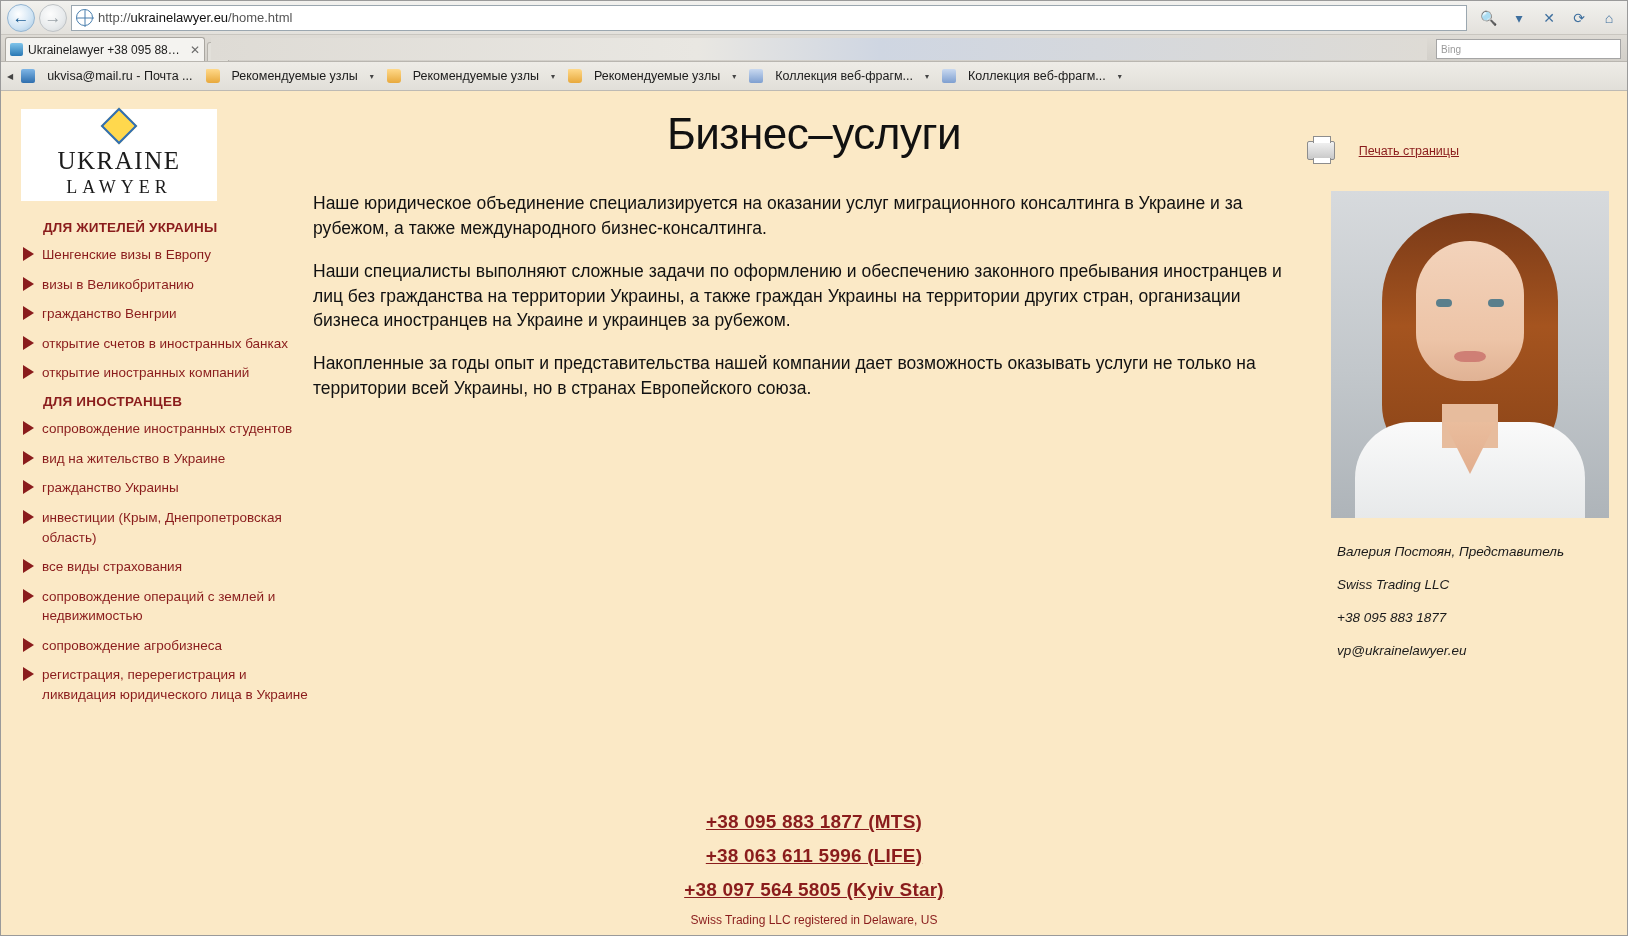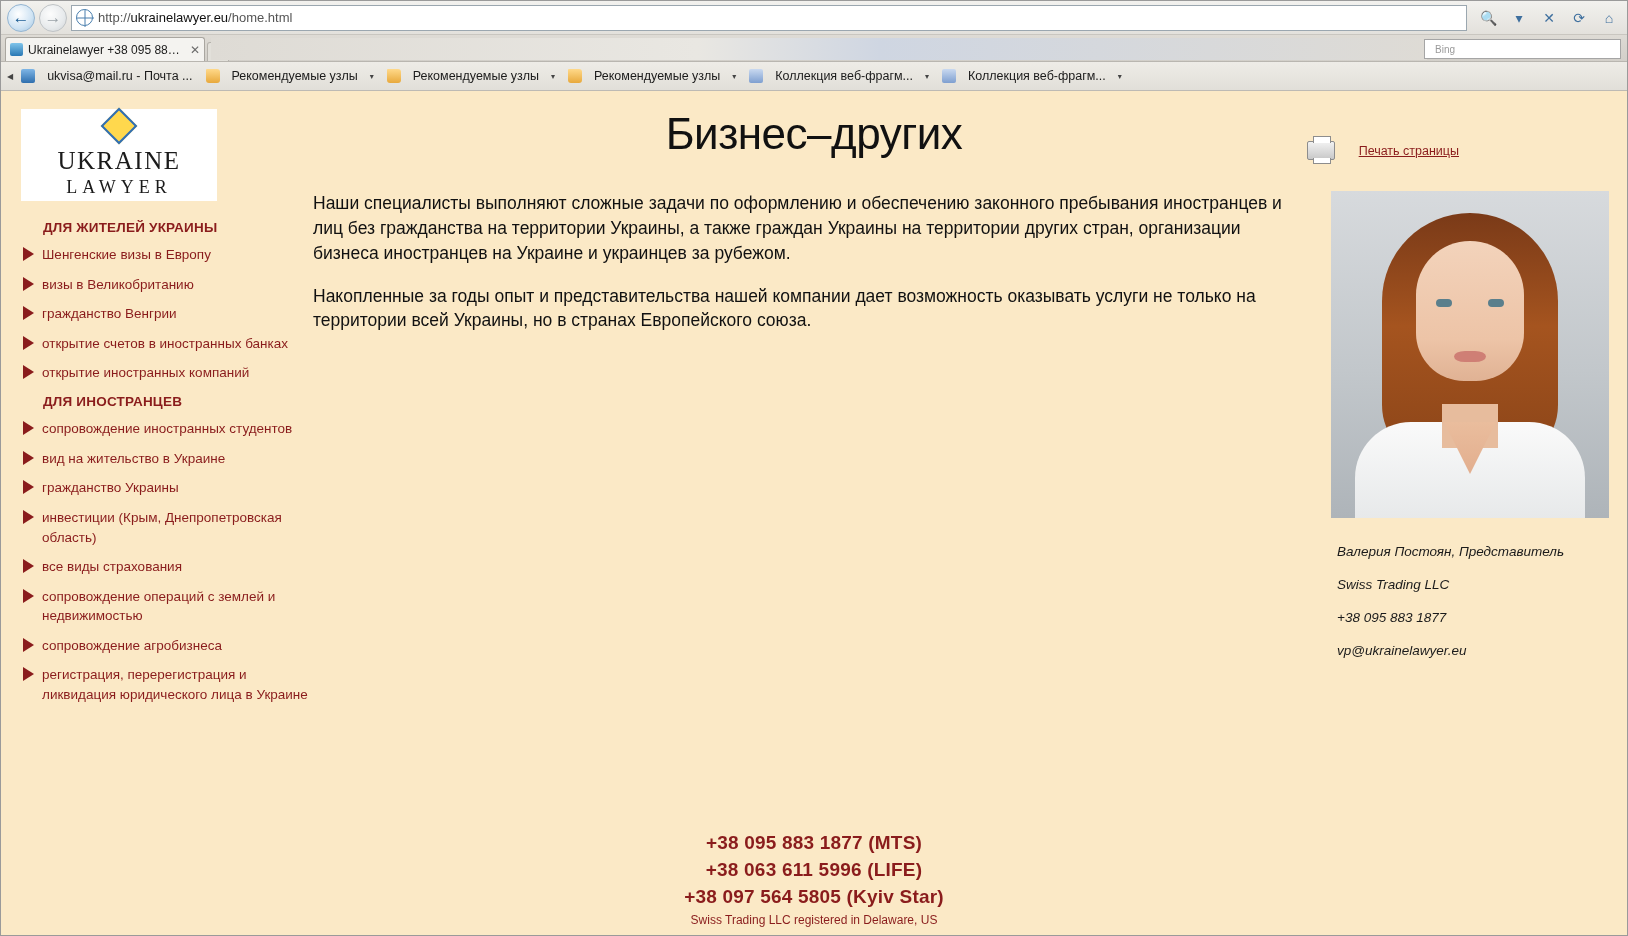--- a/index.html
+++ b/index.html
@@ -156,21 +156,21 @@
     align-items: center;
     gap: 8px;
   }
   .search-mini {
     width: 175px; height: 18px;
     background: #fff;
     border: 1px solid #a5a5a5;
     font-size: 10px;
     color: #9a9a9a;
     display: flex; align-items: center;
-    padding: 0 10px;
+    padding: 0 4px;
   }
   .flagbar {
     position: absolute;
     left: 210px; right: 200px; bottom: 1px;
     height: 22px;
     background: linear-gradient(90deg,#dedbd5 0%, #e9e7e2 40%, #cfd6e2 55%, #dedbd5 100%);
   }
 
   
   .favbar {
@@ -431,22 +431,23 @@
     color: #8a1c1c;
     text-decoration: underline;
     letter-spacing: .3px;
   }
   .fl-home { left: 525px; }
   .fl-contacts { left: 1022px; }
   .phone {
     font-size: 19px;
     font-weight: bold;
     color: #8a1c1c;
-    margin: 5px 0;
+    margin: 12px 0;
     letter-spacing: .2px;
+    text-decoration: underline;
   }
   .footer-note {
     font-size: 12px;
     font-weight: normal;
     color: #8a1c1c;
     margin-top: 4px;
   }
 </style>
 </head>
 <body>
@@ -523,21 +524,21 @@
 
   <div class="page">
     <div class="page-inner">
 
       <div class="logo-box">
         <div class="logo-diamond"></div>
         <div class="logo-top">UKRAINE</div>
         <div class="logo-bot">LAWYER</div>
       </div>
 
-      <div class="title">Бизнес–других</div>
+      <div class="title">Бизнес–услуги</div>
 
       <div class="print-row">
         <span class="printer-icon"></span>
         <span class="print-label">Печать страницы</span>
       </div>
 
       <div class="sidebar">
 
         <div class="side-head">ДЛЯ ЖИТЕЛЕЙ УКРАИНЫ</div>
         <div class="side-link-row">
@@ -592,20 +593,21 @@
           <span class="side-link">сопровождение агробизнеса</span>
         </div>
         <div class="side-link-row">
           <span class="bullet"></span>
           <span class="side-link">регистрация, перерегистрация и ликвидация юридического лица в Украине</span>
         </div>
 
       </div>
 
       <div class="content">
+        <p>Наше юридическое объединение специализируется на оказании услуг миграционного консалтинга в Украине и за рубежом, а также международного бизнес-консалтинга.</p>
         <p>Наши специалисты выполняют сложные задачи по оформлению и обеспечению законного пребывания иностранцев и лиц без гражданства на территории Украины, а также граждан Украины на территории других стран, организации бизнеса иностранцев на Украине и украинцев за рубежом.</p>
         <p>Накопленные за годы опыт и представительства нашей компании дает возможность оказывать услуги не только на территории всей Украины, но в странах Европейского союза.</p>
       </div>
 
       <div class="photo">
         <div class="ph-bg"></div>
         <div class="ph-hair"></div>
         <div class="ph-face"></div>
         <div class="ph-eye l"></div>
         <div class="ph-eye r"></div>

